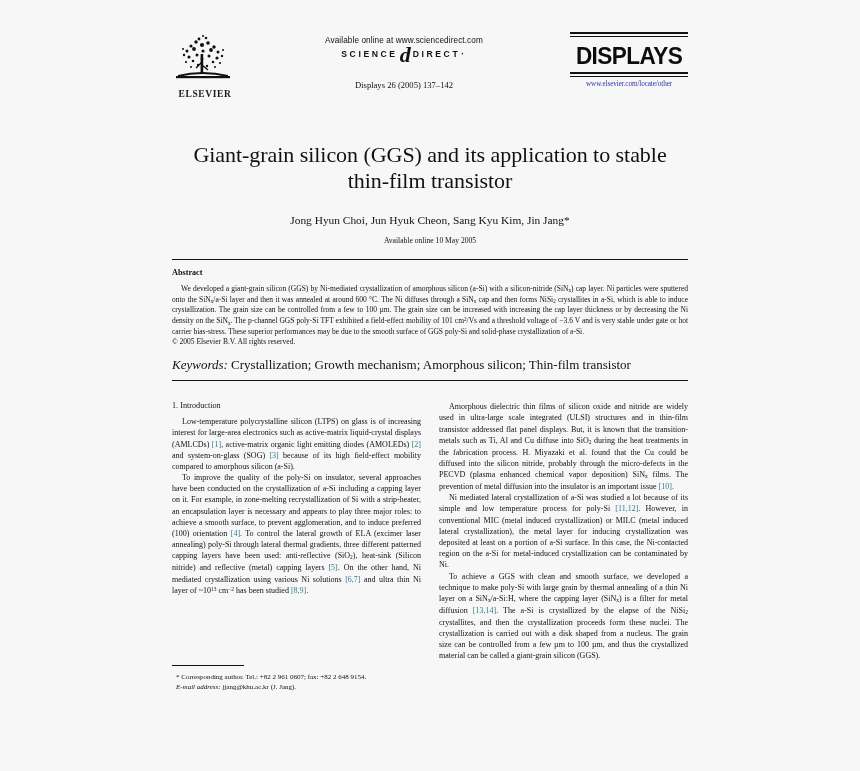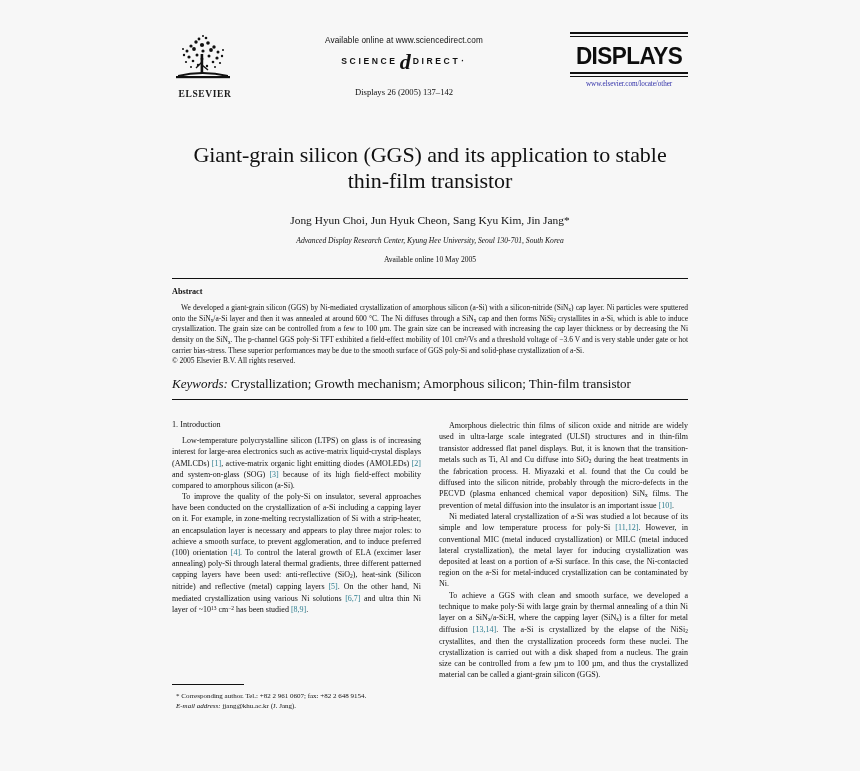--- a/index.html
+++ b/index.html
@@ -54,21 +54,21 @@
     text-align: center;
     padding-top: 6px;
   }
   .sd-avail {
     font-family: "Liberation Sans", sans-serif;
     font-size: 8.2px;
     color: #111;
     letter-spacing: 0.1px;
   }
   .sd-logo {
-    margin-top: 7px;
+    margin-top: 0;
     display: flex;
     align-items: center;
     justify-content: center;
     gap: 1px;
   }
   .sd-logo-word {
     font-family: "Liberation Sans", sans-serif;
     font-size: 8.6px;
     font-weight: bold;
     letter-spacing: 2.6px;
@@ -299,21 +299,20 @@
       <div class="displays-block">
         <div class="disp-rule-top"></div>
         <div class="displays-word">DISPLAYS</div>
         <div class="disp-rule-bot"></div>
         <div class="displays-url">www.elsevier.com/locate/other</div>
       </div>
     </div>
 
     <h1 class="title">Giant-grain silicon (GGS) and its application to stable thin-film transistor</h1>
     <div class="authors">Jong Hyun Choi, Jun Hyuk Cheon, Sang Kyu Kim, Jin Jang*</div>
-    <div class="affiliation">Advanced Display Research Center, Kyung Hee University, Seoul 130-701, South Korea</div>
     <div class="dates">
       <div>Available online 10 May 2005</div>
     </div>
 
     <hr class="rule rule-abs-top">
     <div class="abstract-head">Abstract</div>
     <div class="abstract-body">
       <span>We developed a giant-grain silicon (GGS) by Ni-mediated crystallization of amorphous silicon (a-Si) with a silicon-nitride (SiN</span><sub>x</sub><span>) cap layer. Ni particles were sputtered onto the SiN</span><sub>x</sub><span>/a-Si layer and then it was annealed at around 600 °C. The Ni diffuses through a SiN</span><sub>x</sub><span> cap and then forms NiSi</span><sub>2</sub><span> crystallites in a-Si, which is able to induce crystallization. The grain size can be controlled from a few to 100 µm. The grain size can be increased with increasing the cap layer thickness or by decreasing the Ni density on the SiN</span><sub>x</sub><span>. The p-channel GGS poly-Si TFT exhibited a field-effect mobility of 101 cm</span><sup>2</sup><span>/Vs and a threshold voltage of −3.6 V and is very stable under gate or hot carrier bias-stress. These superior performances may be due to the smooth surface of GGS poly-Si and solid-phase crystallization of a-Si.</span>
       <span class="copyright-line">© 2005 Elsevier B.V. All rights reserved.</span>
     </div>

